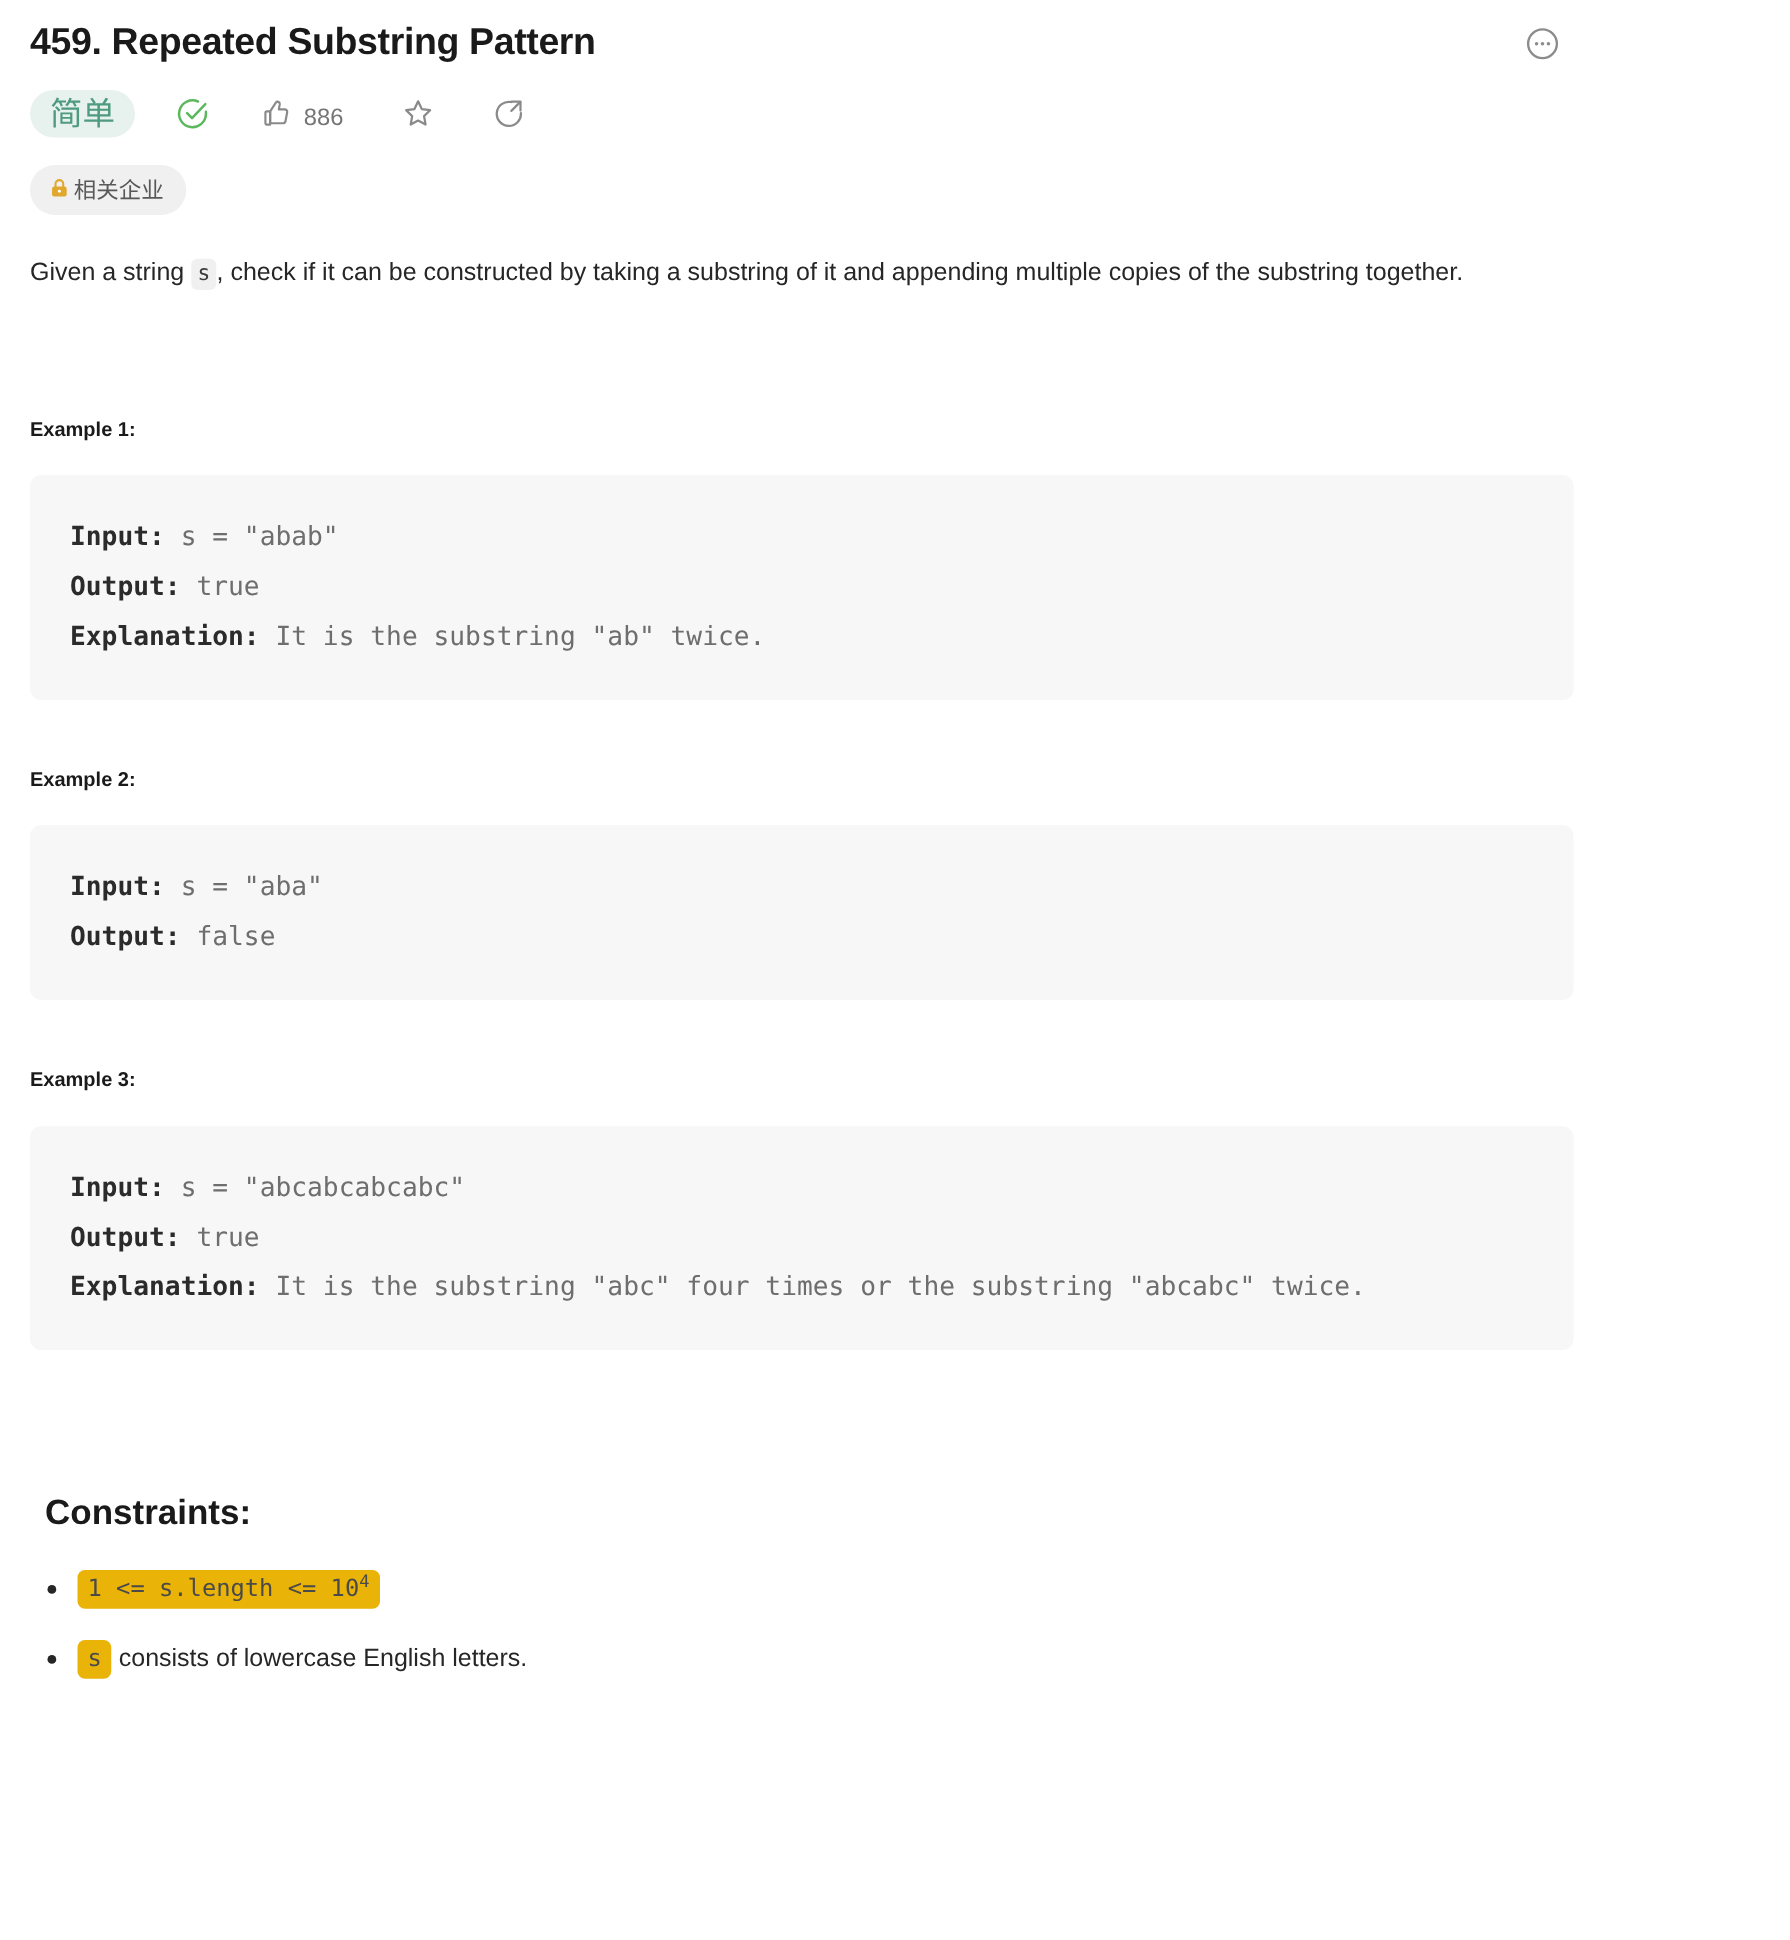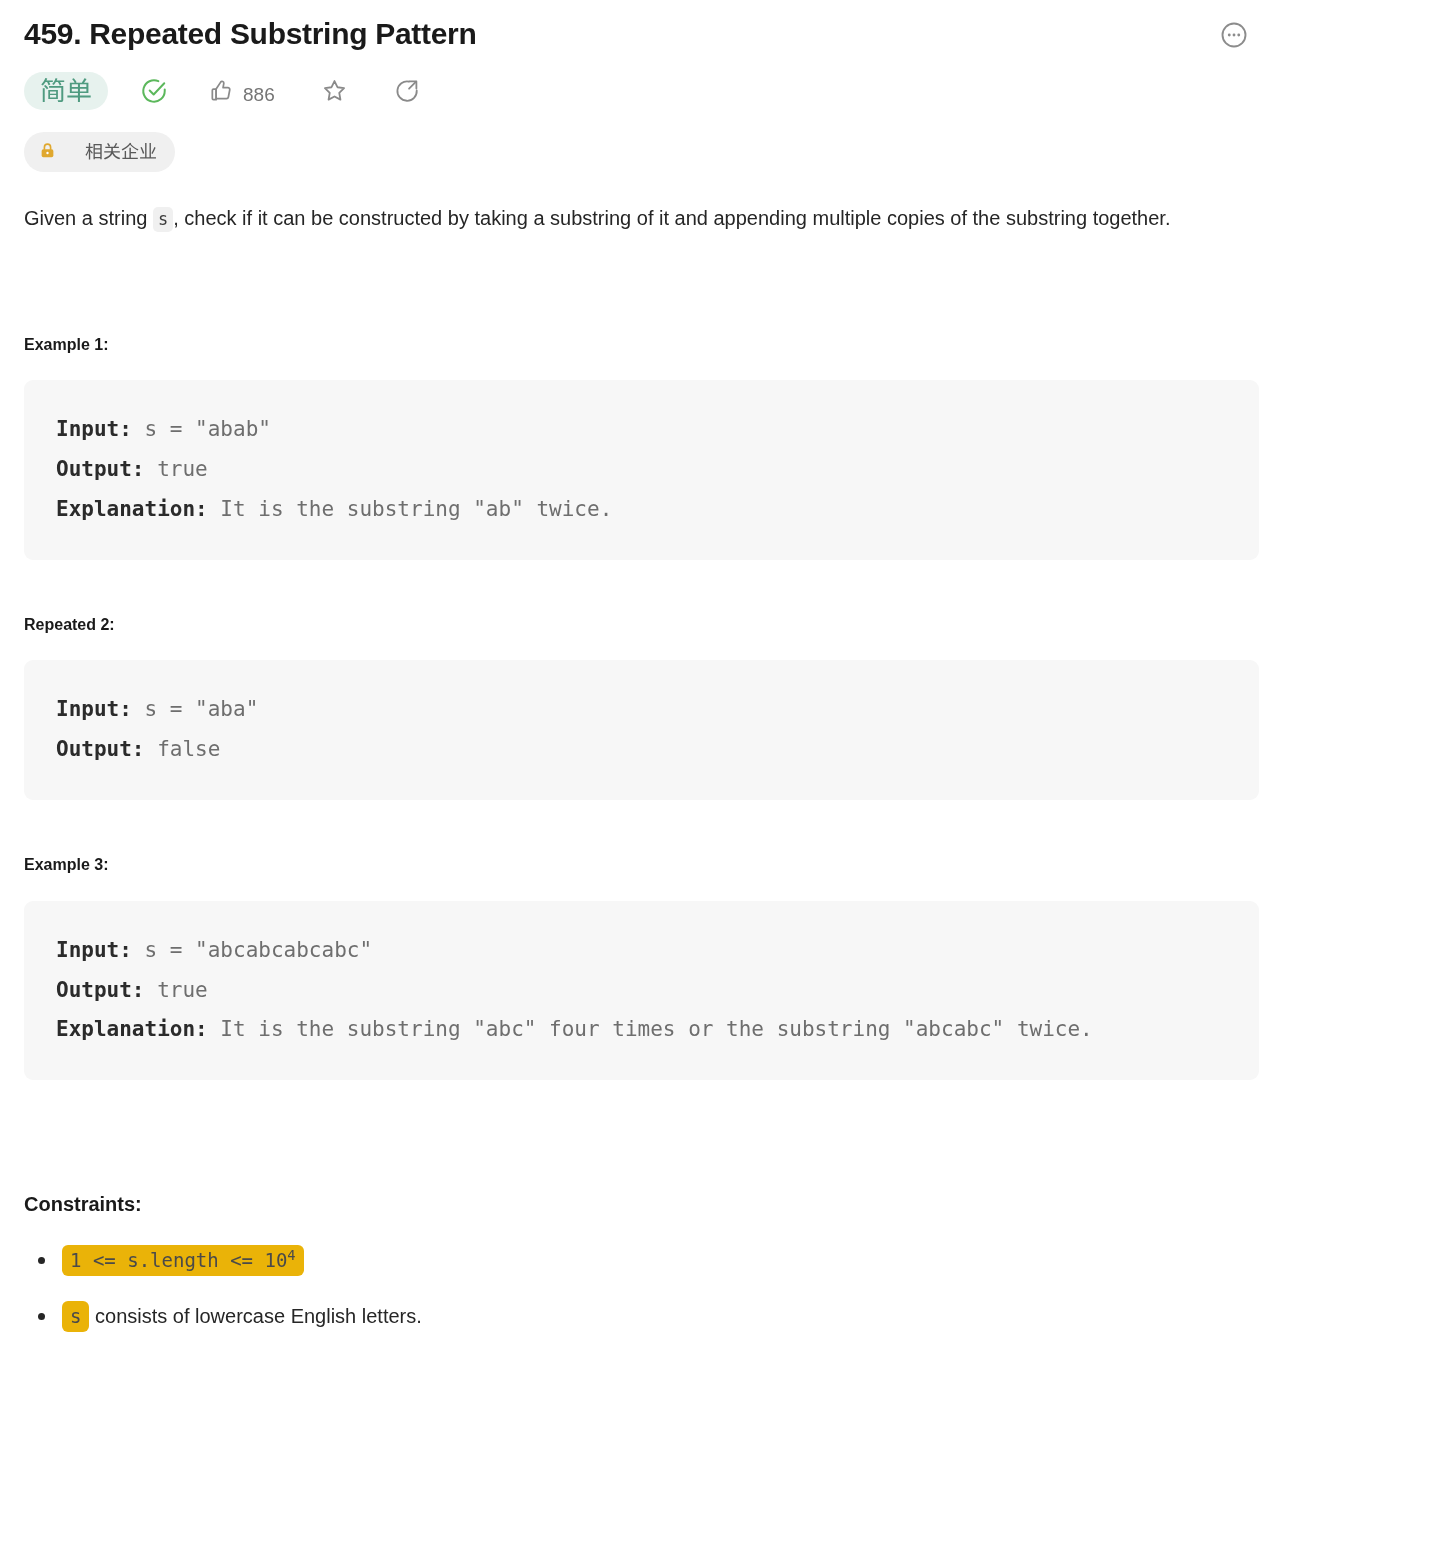--- a/index.html
+++ b/index.html
@@ -96,21 +96,21 @@
   .like-count { color: #757575; font-size: 19px; }
 
   
   .tag-row {
     padding: 0 24px;
     margin-top: 22px;
   }
   .company-tag {
     display: inline-flex;
     align-items: center;
-    gap: 28px;
+    gap: 2px;
     height: 40px;
     padding: 0 18px 0 14px;
     border-radius: 20px;
     background: #f0f0f0;
     color: #595959;
     font-size: 18px;
     line-height: 1;
     cursor: pointer;
   }
   .lock-icon { display: block; color: #e0a82e; }
@@ -166,22 +166,22 @@
     overflow-wrap: break-word;
     
     width: calc(100% + 24px);
   }
   pre.code-block b {
     color: #2b2b2b;
     font-weight: 700;
   }
 
   h4.constraints-heading {
-    margin: 0;
-    font-size: 20px;
+    margin: 12px;
+    font-size: 28px;
     font-weight: 700;
     line-height: 1.4;
     color: #1a1a1a;
   }
   ul.constraints-list {
     list-style: none;
     margin: 26px 0 0 0;
     padding: 0;
   }
   ul.constraints-list li {
@@ -291,21 +291,21 @@
     <div class="spacer-para"></div>
 
     <div class="heading-block">
       <h4 class="example-heading">Example 1:</h4>
       <pre class="code-block"><b>Input:</b><span> s = "abab"</span>
 <b>Output:</b><span> true</span>
 <b>Explanation:</b><span> It is the substring "ab" twice.</span></pre>
     </div>
 
     <div class="heading-block">
-      <h4 class="example-heading">Repeated 2:</h4>
+      <h4 class="example-heading">Example 2:</h4>
       <pre class="code-block"><b>Input:</b><span> s = "aba"</span>
 <b>Output:</b><span> false</span></pre>
     </div>
 
     <div class="heading-block">
       <h4 class="example-heading">Example 3:</h4>
       <pre class="code-block"><b>Input:</b><span> s = "abcabcabcabc"</span>
 <b>Output:</b><span> true</span>
 <b>Explanation:</b><span> It is the substring "abc" four times or the substring "abcabc" twice.</span></pre>
     </div>

